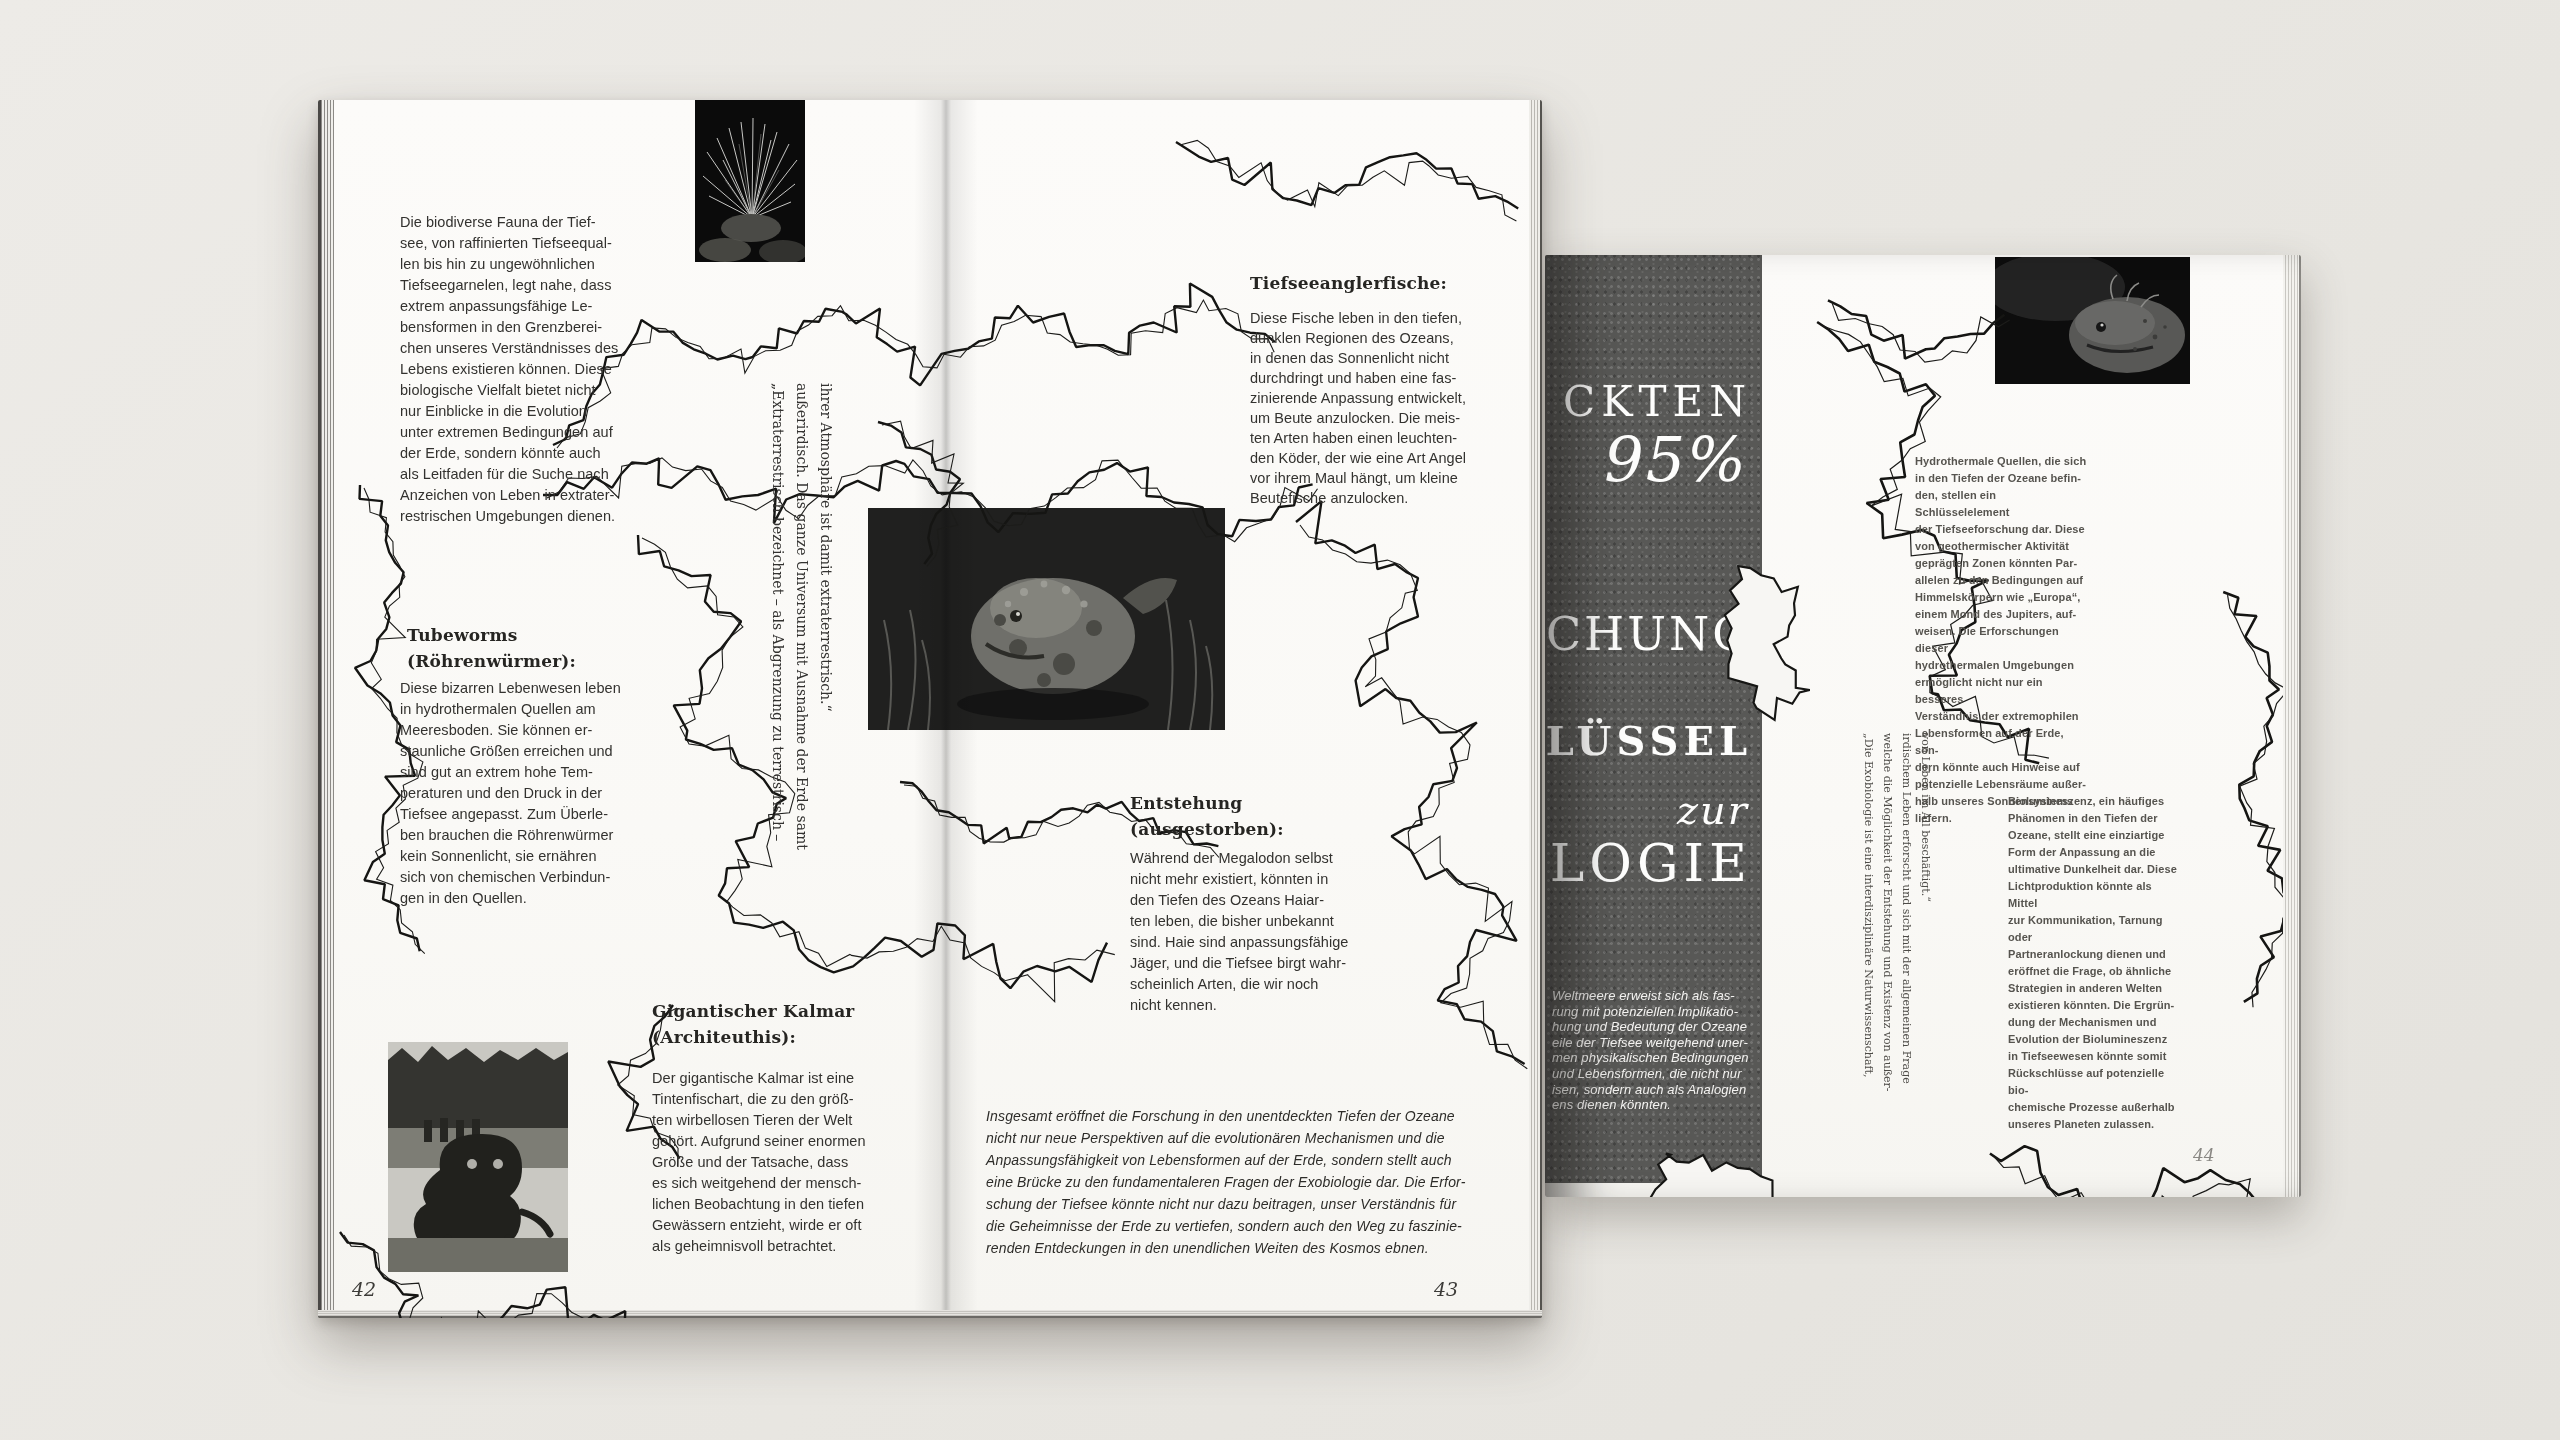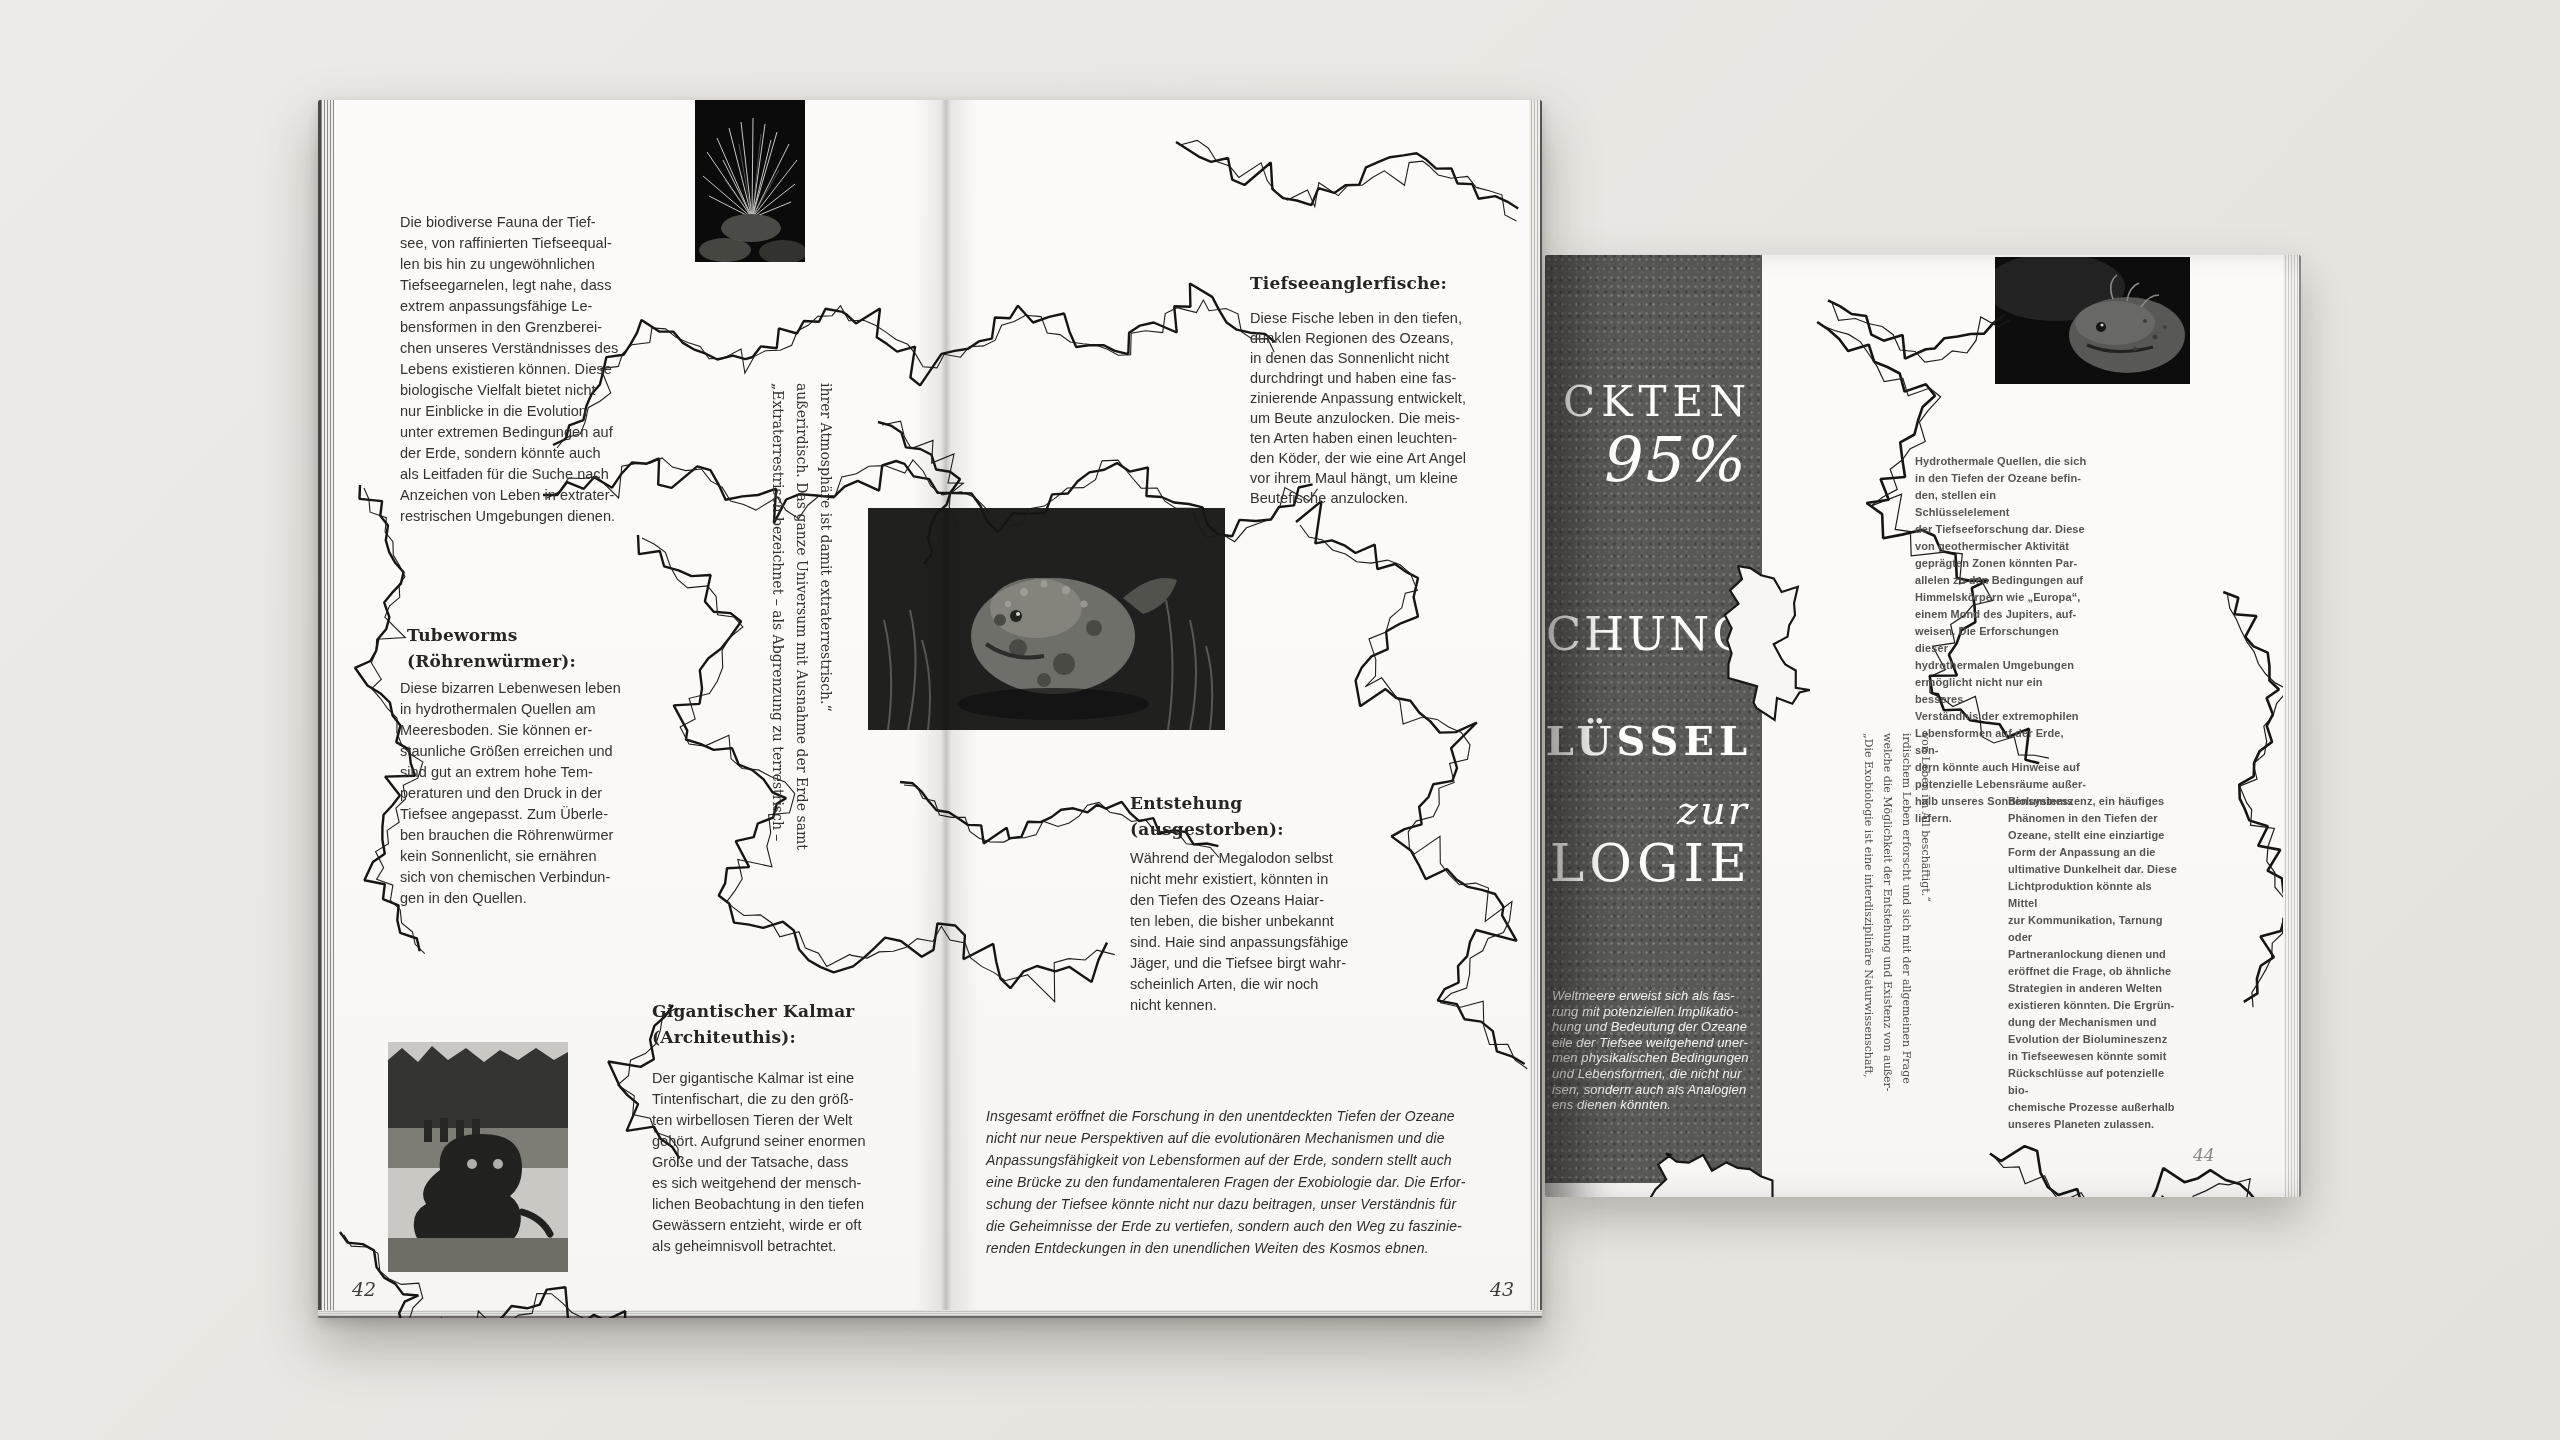--- a/index.html
+++ b/index.html
@@ -296,21 +296,21 @@
       <div class="abs body-col" style="left:932px;top:208px;width:262px;line-height:20px;">Diese Fische leben in den tiefen,<br>dunklen Regionen des Ozeans,<br>in denen das Sonnenlicht nicht<br>durchdringt und haben eine fas-<br>zinierende Anpassung entwickelt,<br>um Beute anzulocken. Die meis-<br>ten Arten haben einen leuchten-<br>den Köder, der wie eine Art Angel<br>vor ihrem Maul hängt, um kleine<br>Beutefische anzulocken.</div>
 
       <div class="abs sec-heading" style="left:812px;top:690px;">
         <div>Entstehung</div>
         <div>(ausgestorben):</div>
       </div>
       <div class="abs body-col" style="left:812px;top:748px;width:268px;">Während der Megalodon selbst<br>nicht mehr existiert, könnten in<br>den Tiefen des Ozeans Haiar-<br>ten leben, die bisher unbekannt<br>sind. Haie sind anpassungsfähige<br>Jäger, und die Tiefsee birgt wahr-<br>scheinlich Arten, die wir noch<br>nicht kennen.</div>
 
       <div class="abs closing" style="left:668px;top:1005px;width:480px;">Insgesamt eröffnet die Forschung in den unentdeckten Tiefen der Ozeane<br>nicht nur neue Perspektiven auf die evolutionären Mechanismen und die<br>Anpassungsfähigkeit von Lebensformen auf der Erde, sondern stellt auch<br>eine Brücke zu den fundamentaleren Fragen der Exobiologie dar. Die Erfor-<br>schung der Tiefsee könnte nicht nur dazu beitragen, unser Verständnis für<br>die Geheimnisse der Erde zu vertiefen, sondern auch den Weg zu faszinie-<br>renden Entdeckungen in den unendlichen Weiten des Kosmos ebnen.</div>
 
-      <div class="abs pagenum" style="left:1172px;top:1178px;">43</div>
+      <div class="abs pagenum" style="left:1116px;top:1178px;">43</div>
     </div>
 
     <div class="edge-left"></div>
     <div class="edge-right"></div>
     <div class="edge-bottom"></div>
   </div>
 
 </div>
 
 </body></html>

